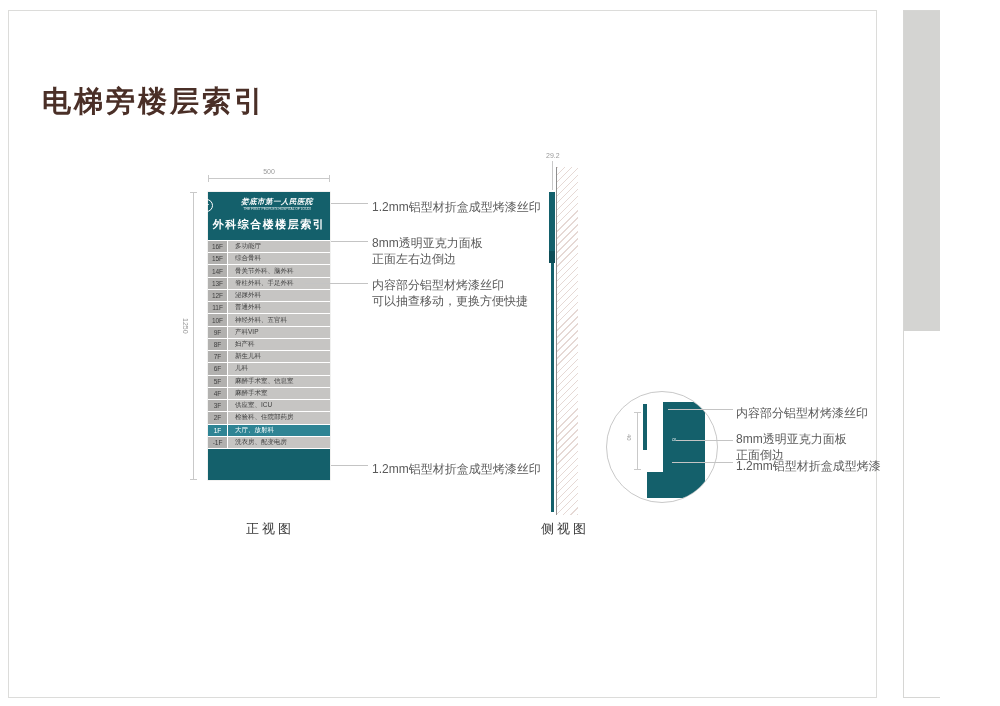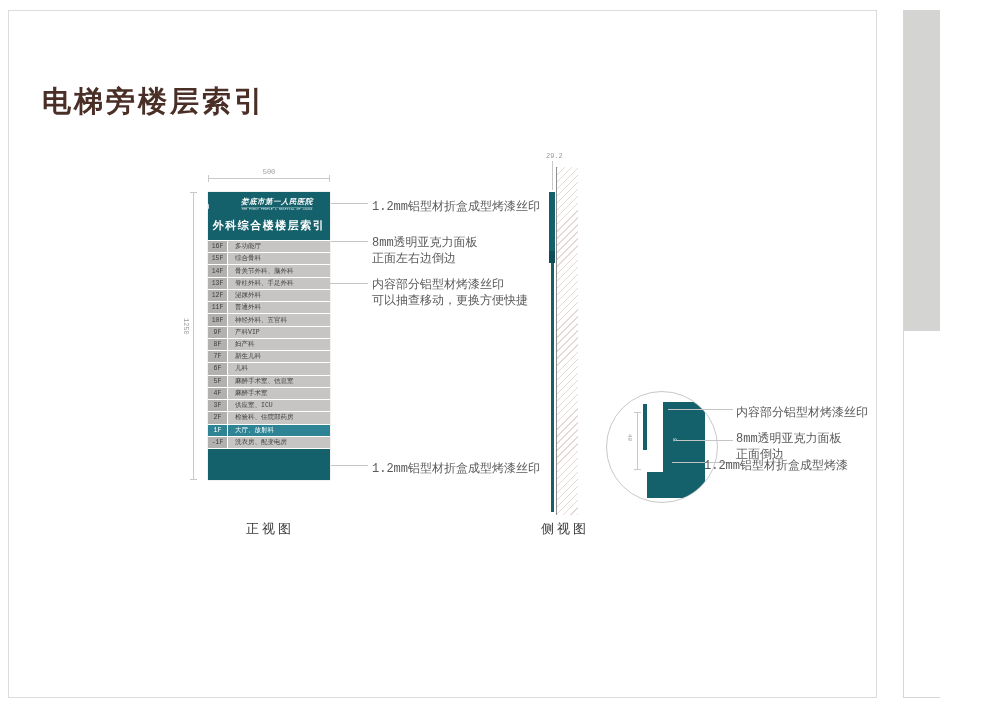--- a/index.html
+++ b/index.html
@@ -1,19 +1,19 @@
 <!DOCTYPE html>
 <html><head>
 <meta charset="utf-8">
 <style>
   * { margin:0; padding:0; box-sizing:border-box; }
   html,body { background:#fff; }
   .page {
     position:relative; width:940px; height:706px; background:#fff;
-    font-family:Liberation Mono, monospace; overflow:hidden;
+    font-family:Liberation Sans, sans-serif; overflow:hidden;
   }
   .abs { position:absolute; }
 
   
   .main-frame { left:8px; top:10px; width:869px; height:688px; border:1px solid #dcdcda; }
   .side-col   { left:903px; top:10px; width:90px; height:688px; border:1px solid #d6d6d4; }
   .side-gray  { width:100%; height:320px; background:#d4d4d2; display:flex; justify-content:center; }
   .vflow { writing-mode:vertical-rl; text-orientation:upright; padding-top:32px;
            font-size:15px; color:#2e2e2e; letter-spacing:7px; }
   .vflow .sub { margin-top:26px; }
@@ -214,17 +214,17 @@
     <div class="dc vdim" style="left:64px; top:46px; font-size:6px; color:rgba(255,255,255,.85);">8</div>
   </div>
 
   <div class="abs leader" style="left:668px; top:409px; width:65px;"></div>
   <div class="abs leader" style="left:676px; top:440px; width:57px;"></div>
   <div class="abs leader" style="left:672px; top:462px; width:61px;"></div>
 
   <div class="abs note" style="left:736px; top:405px;">内容部分铝型材烤漆丝印</div>
   <div class="abs note" style="left:736px; top:431px;">8mm透明亚克力面板
 正面倒边</div>
-  <div class="abs note" style="left:704px; top:458px;">1.2mm铝型材折盒成型烤漆</div>
+  <div class="abs note" style="left:736px; top:458px;">1.2mm铝型材折盒成型烤漆</div>
 
   <div class="abs view-label" style="left:541px; top:520px;">侧视图</div>
 
 </div>
 
 </body></html>

